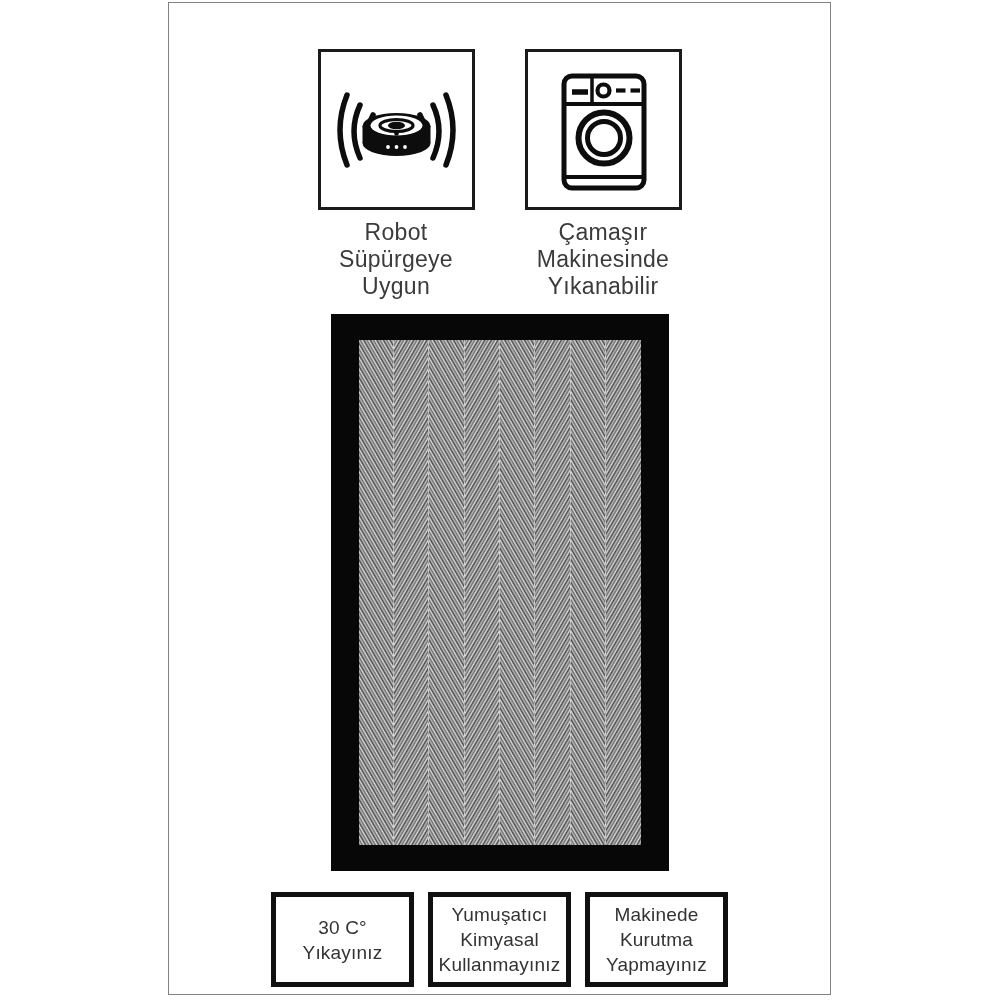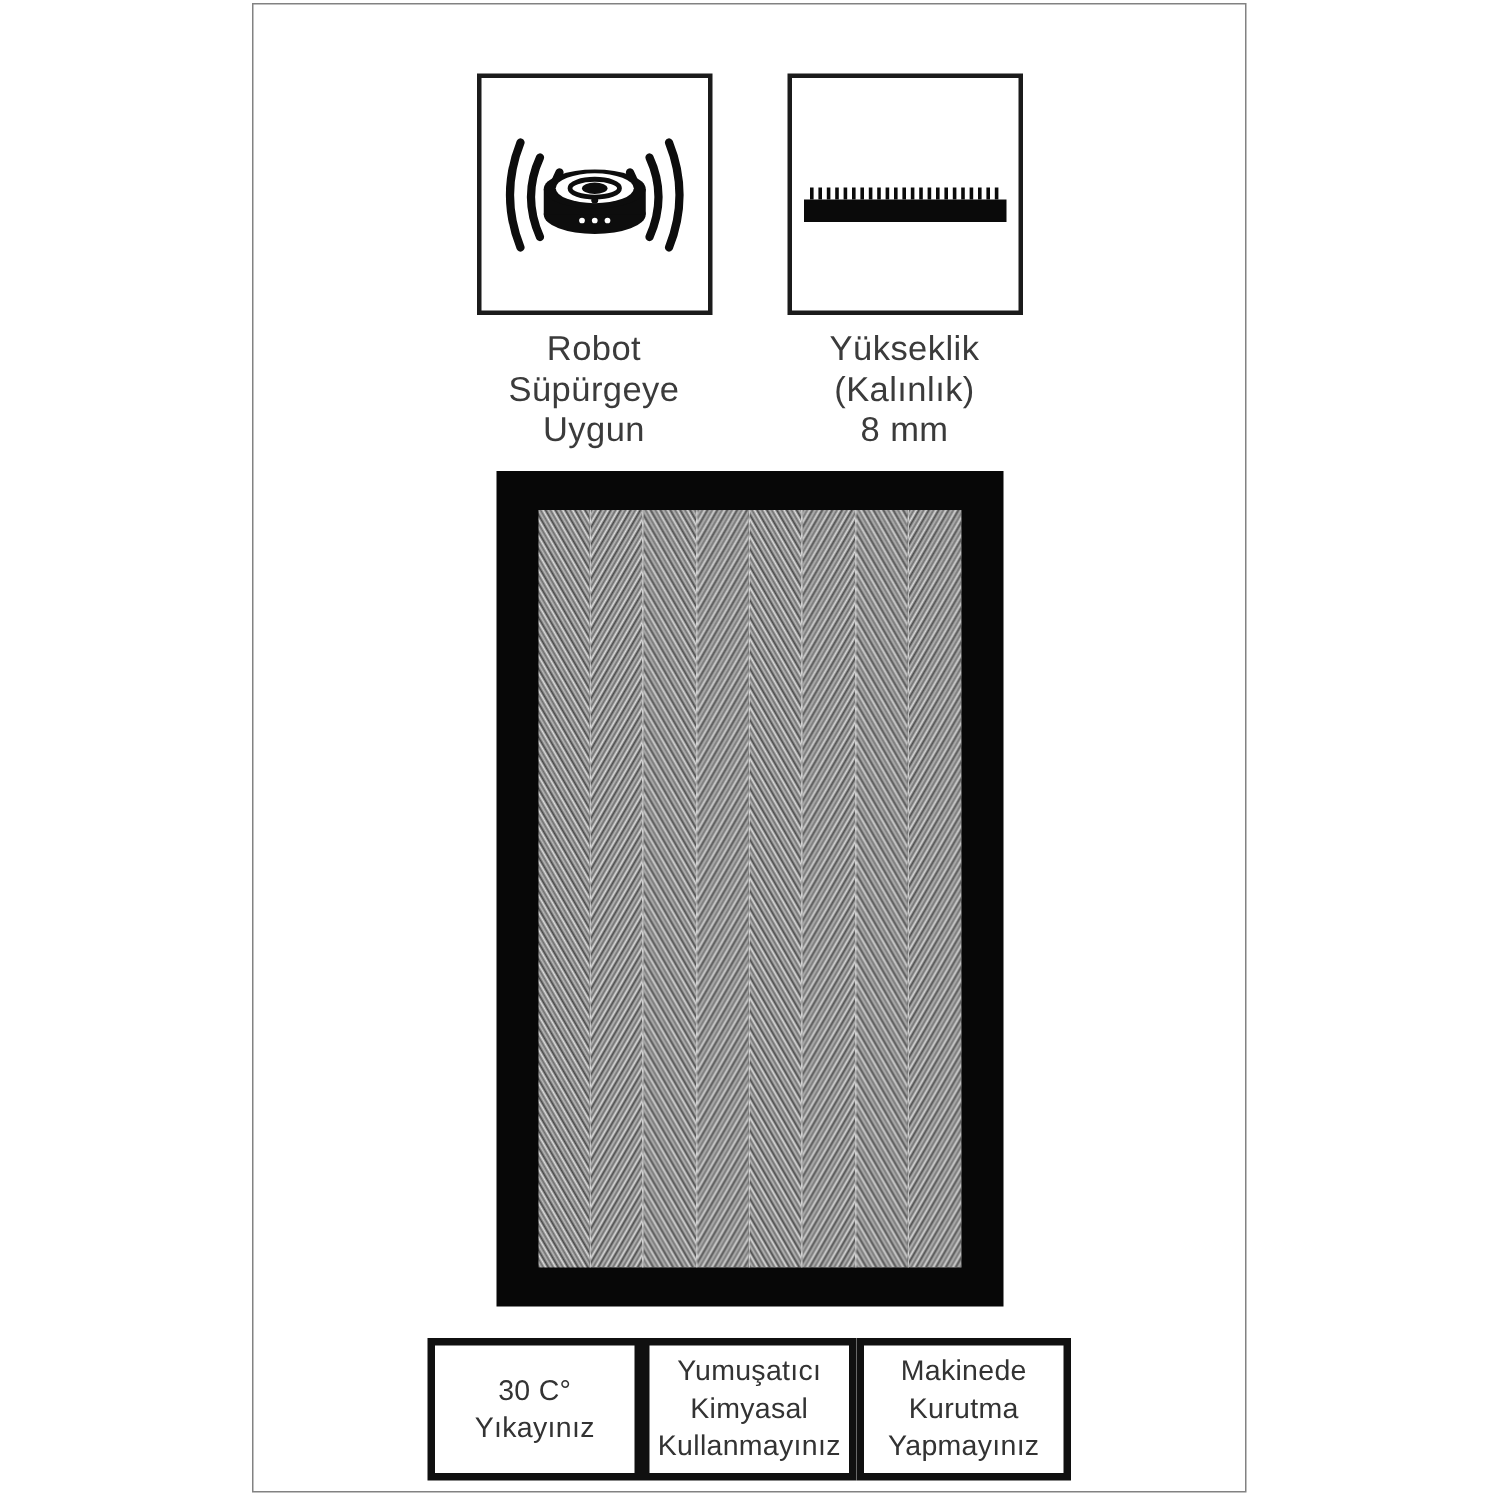--- a/index.html
+++ b/index.html
@@ -34,21 +34,21 @@
   .rug-col + .rug-col{border-left:1px solid rgba(222,222,222,.55);}
   .col-a{
     background:repeating-linear-gradient(60deg,
       #474747 0px, #b8b8b8 1.5px, #6f6f6f 2.9px, #dedede 4.3px, #474747 5.7px);
   }
   .col-b{
     background:repeating-linear-gradient(120deg,
       #474747 0px, #b8b8b8 1.5px, #6f6f6f 2.9px, #dedede 4.3px, #474747 5.7px);
   }
   
-  .notes{position:absolute;top:889px;left:0;right:0;display:flex;justify-content:center;gap:0;}
+  .notes{position:absolute;top:889px;left:0;right:0;display:flex;justify-content:center;gap:14px;}
   .note-box{
     width:143px;height:95px;border:5px solid #101010;box-sizing:border-box;background:#fff;
     display:flex;align-items:center;justify-content:center;text-align:center;
     font-size:19px;line-height:25px;color:#333333;white-space:pre-line;letter-spacing:.2px;
   }
 </style>
 </head>
 <body>
 
 <div class="frame">
@@ -76,32 +76,42 @@
           <circle cx="67" cy="95" r="1.9" fill="#ffffff"></circle>
           <circle cx="75.5" cy="95" r="1.9" fill="#ffffff"></circle>
           <circle cx="84" cy="95" r="1.9" fill="#ffffff"></circle>
         </svg>
       </div>
       <div class="feature-label">Robot
 Süpürgeye
 Uygun</div>
     </div>
 
-
     <div class="feature">
       <div class="icon-box">
         <svg viewBox="0 0 151 155" xmlns="http://www.w3.org/2000/svg">
-          <path d="M12,77 H140" stroke="#0a0a0a" stroke-width="8" stroke-dasharray="2.4 3.2" fill="none"></path>
-          <rect x="8" y="81" width="135" height="15" fill="#0a0a0a"></rect>
+          <g stroke="#0d0d0d" fill="none">
+            <rect x="36" y="24" width="80" height="112" rx="8" stroke-width="5"></rect>
+            <path d="M36,52 H116" stroke-width="4"></path>
+            <path d="M64,26 V52" stroke-width="3.5"></path>
+            <path d="M44,40 H60" stroke-width="5.5"></path>
+            <circle cx="75.5" cy="38.5" r="6" stroke-width="4.2"></circle>
+            <path d="M88,38.5 H97.5" stroke-width="4.2"></path>
+            <path d="M102.5,38.5 H112" stroke-width="4.2"></path>
+            <circle cx="76" cy="86" r="25.5" stroke-width="6"></circle>
+            <circle cx="76" cy="86" r="16.5" stroke-width="5"></circle>
+            <path d="M36,125 H116" stroke-width="4"></path>
+          </g>
         </svg>
       </div>
-      <div class="feature-label">Yükseklik
-(Kalınlık)
-8 mm</div>
+      <div class="feature-label">Çamaşır
+Makinesinde
+Yıkanabilir</div>
     </div>
+
 
   </div>
 
   <div class="rug">
     <div class="rug-inner">
       <div class="rug-col col-a"></div>
       <div class="rug-col col-b"></div>
       <div class="rug-col col-a"></div>
       <div class="rug-col col-b"></div>
       <div class="rug-col col-a"></div>

